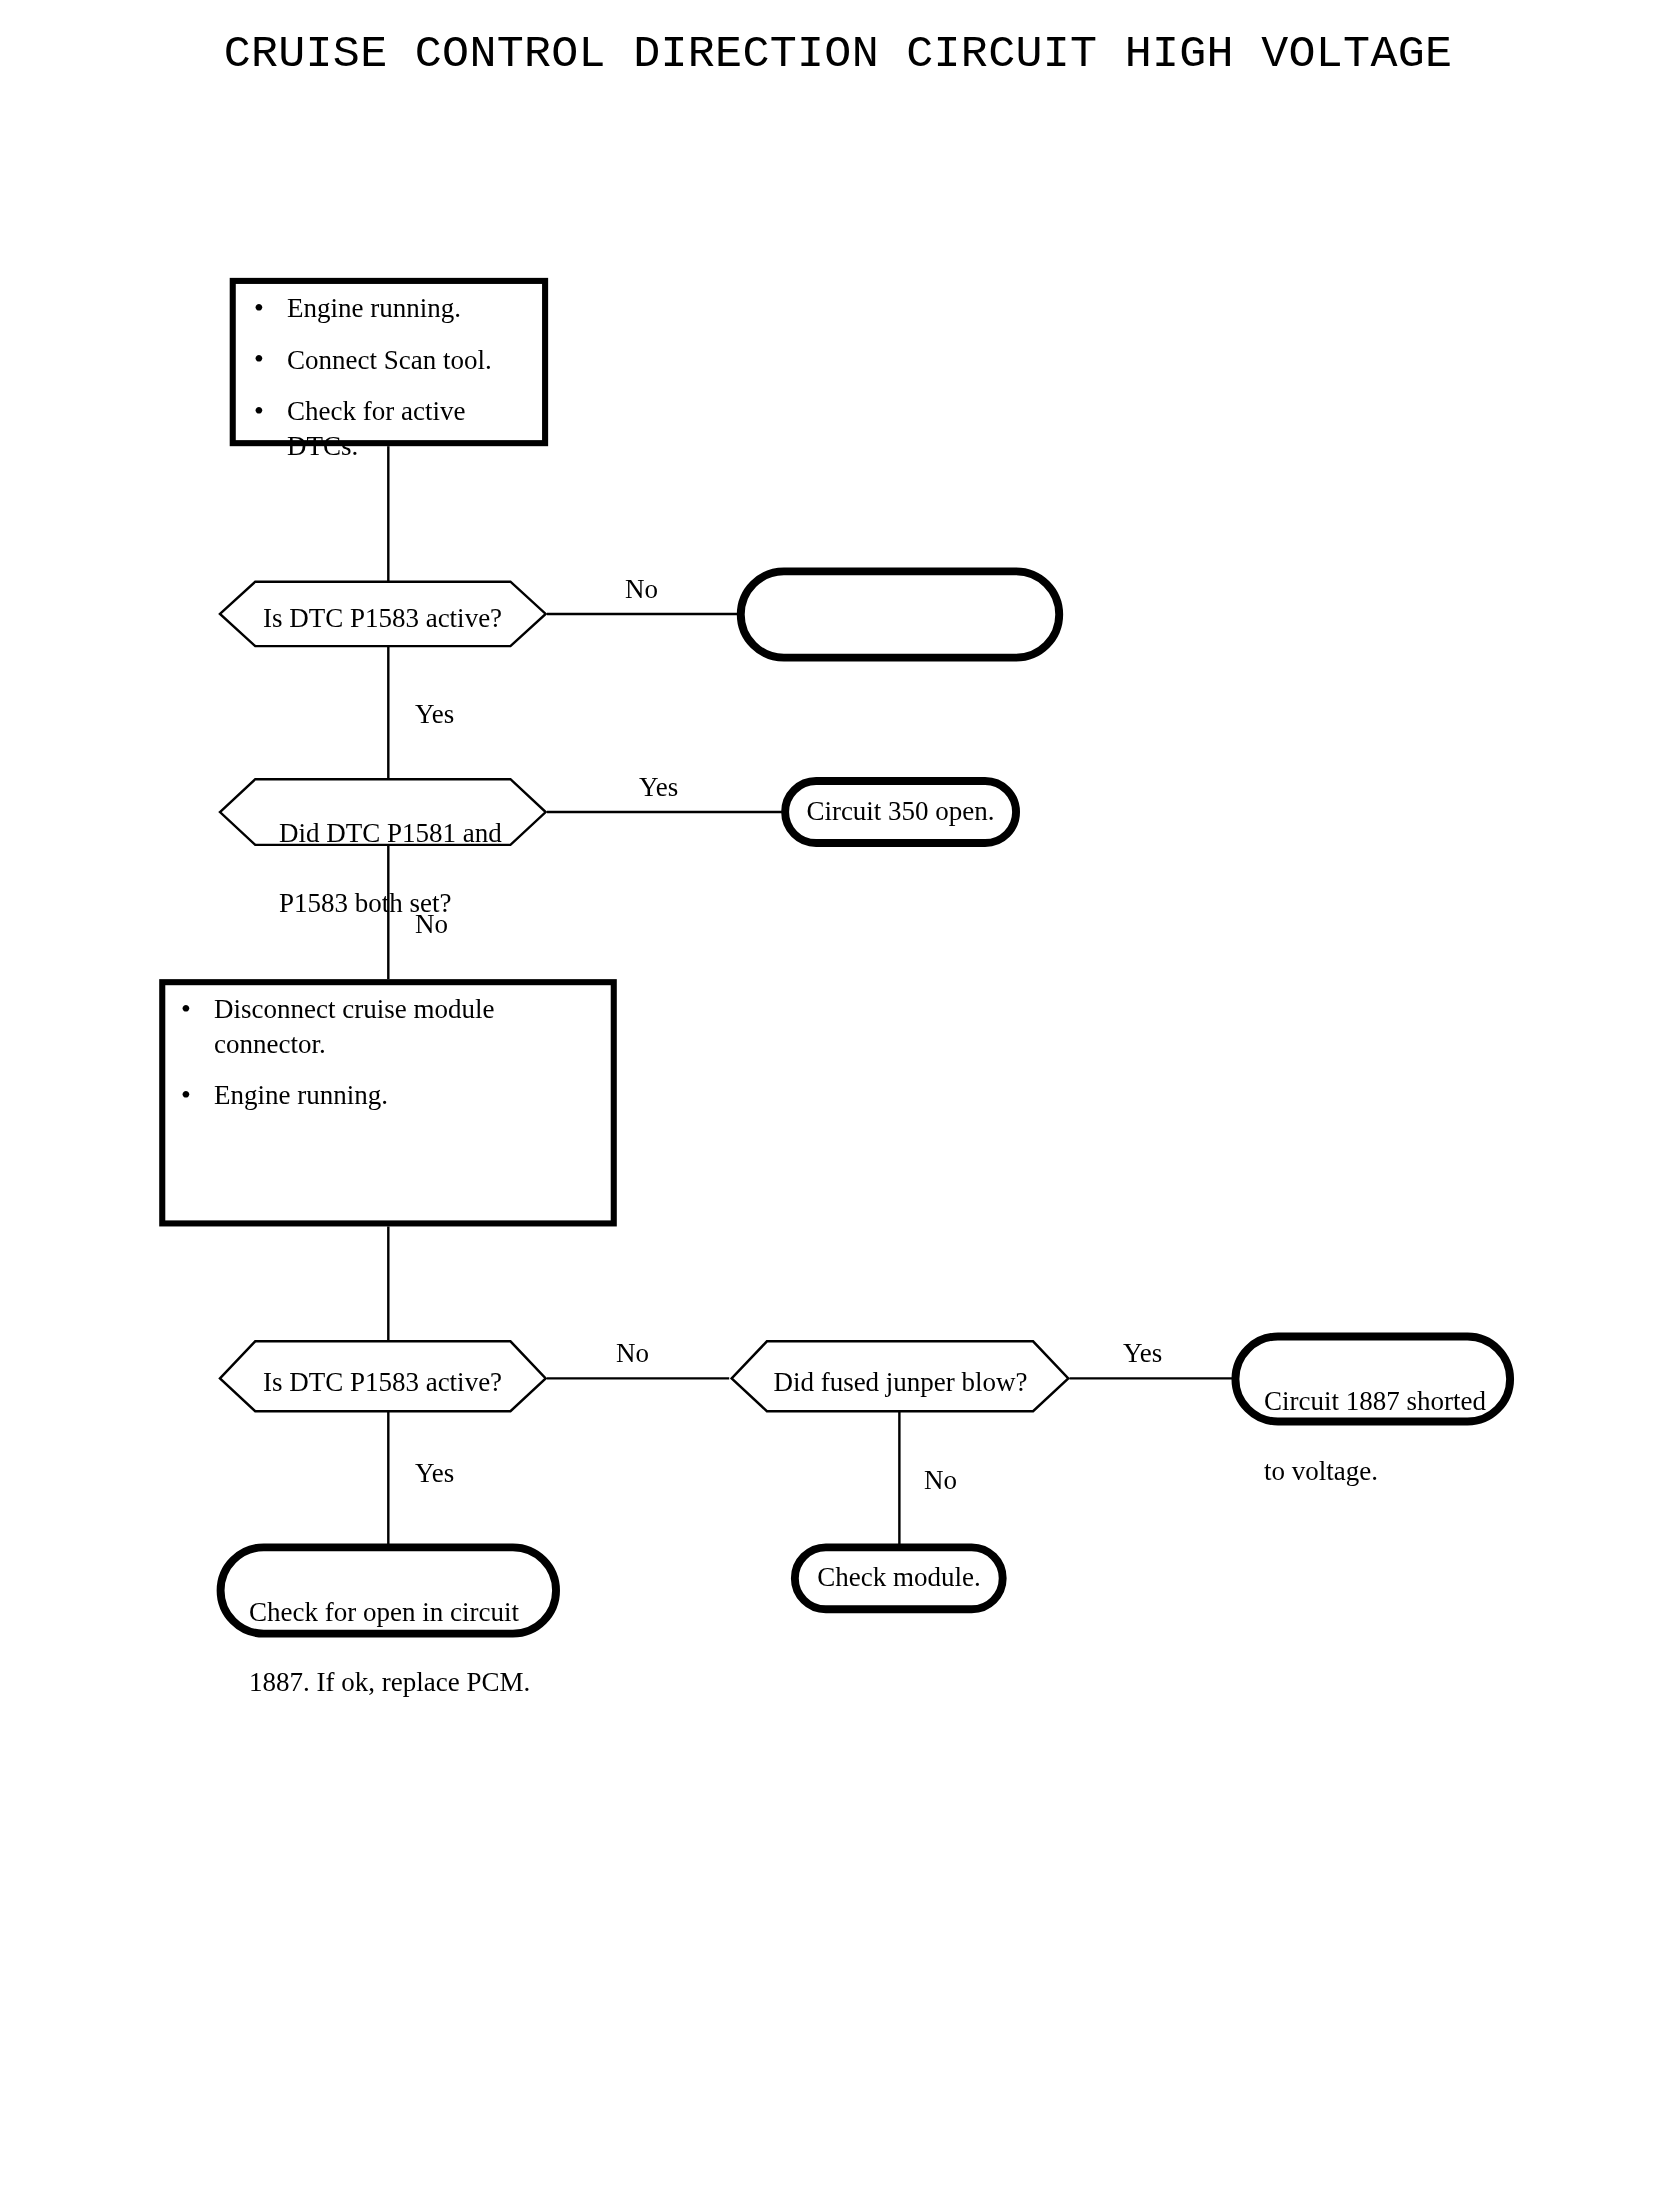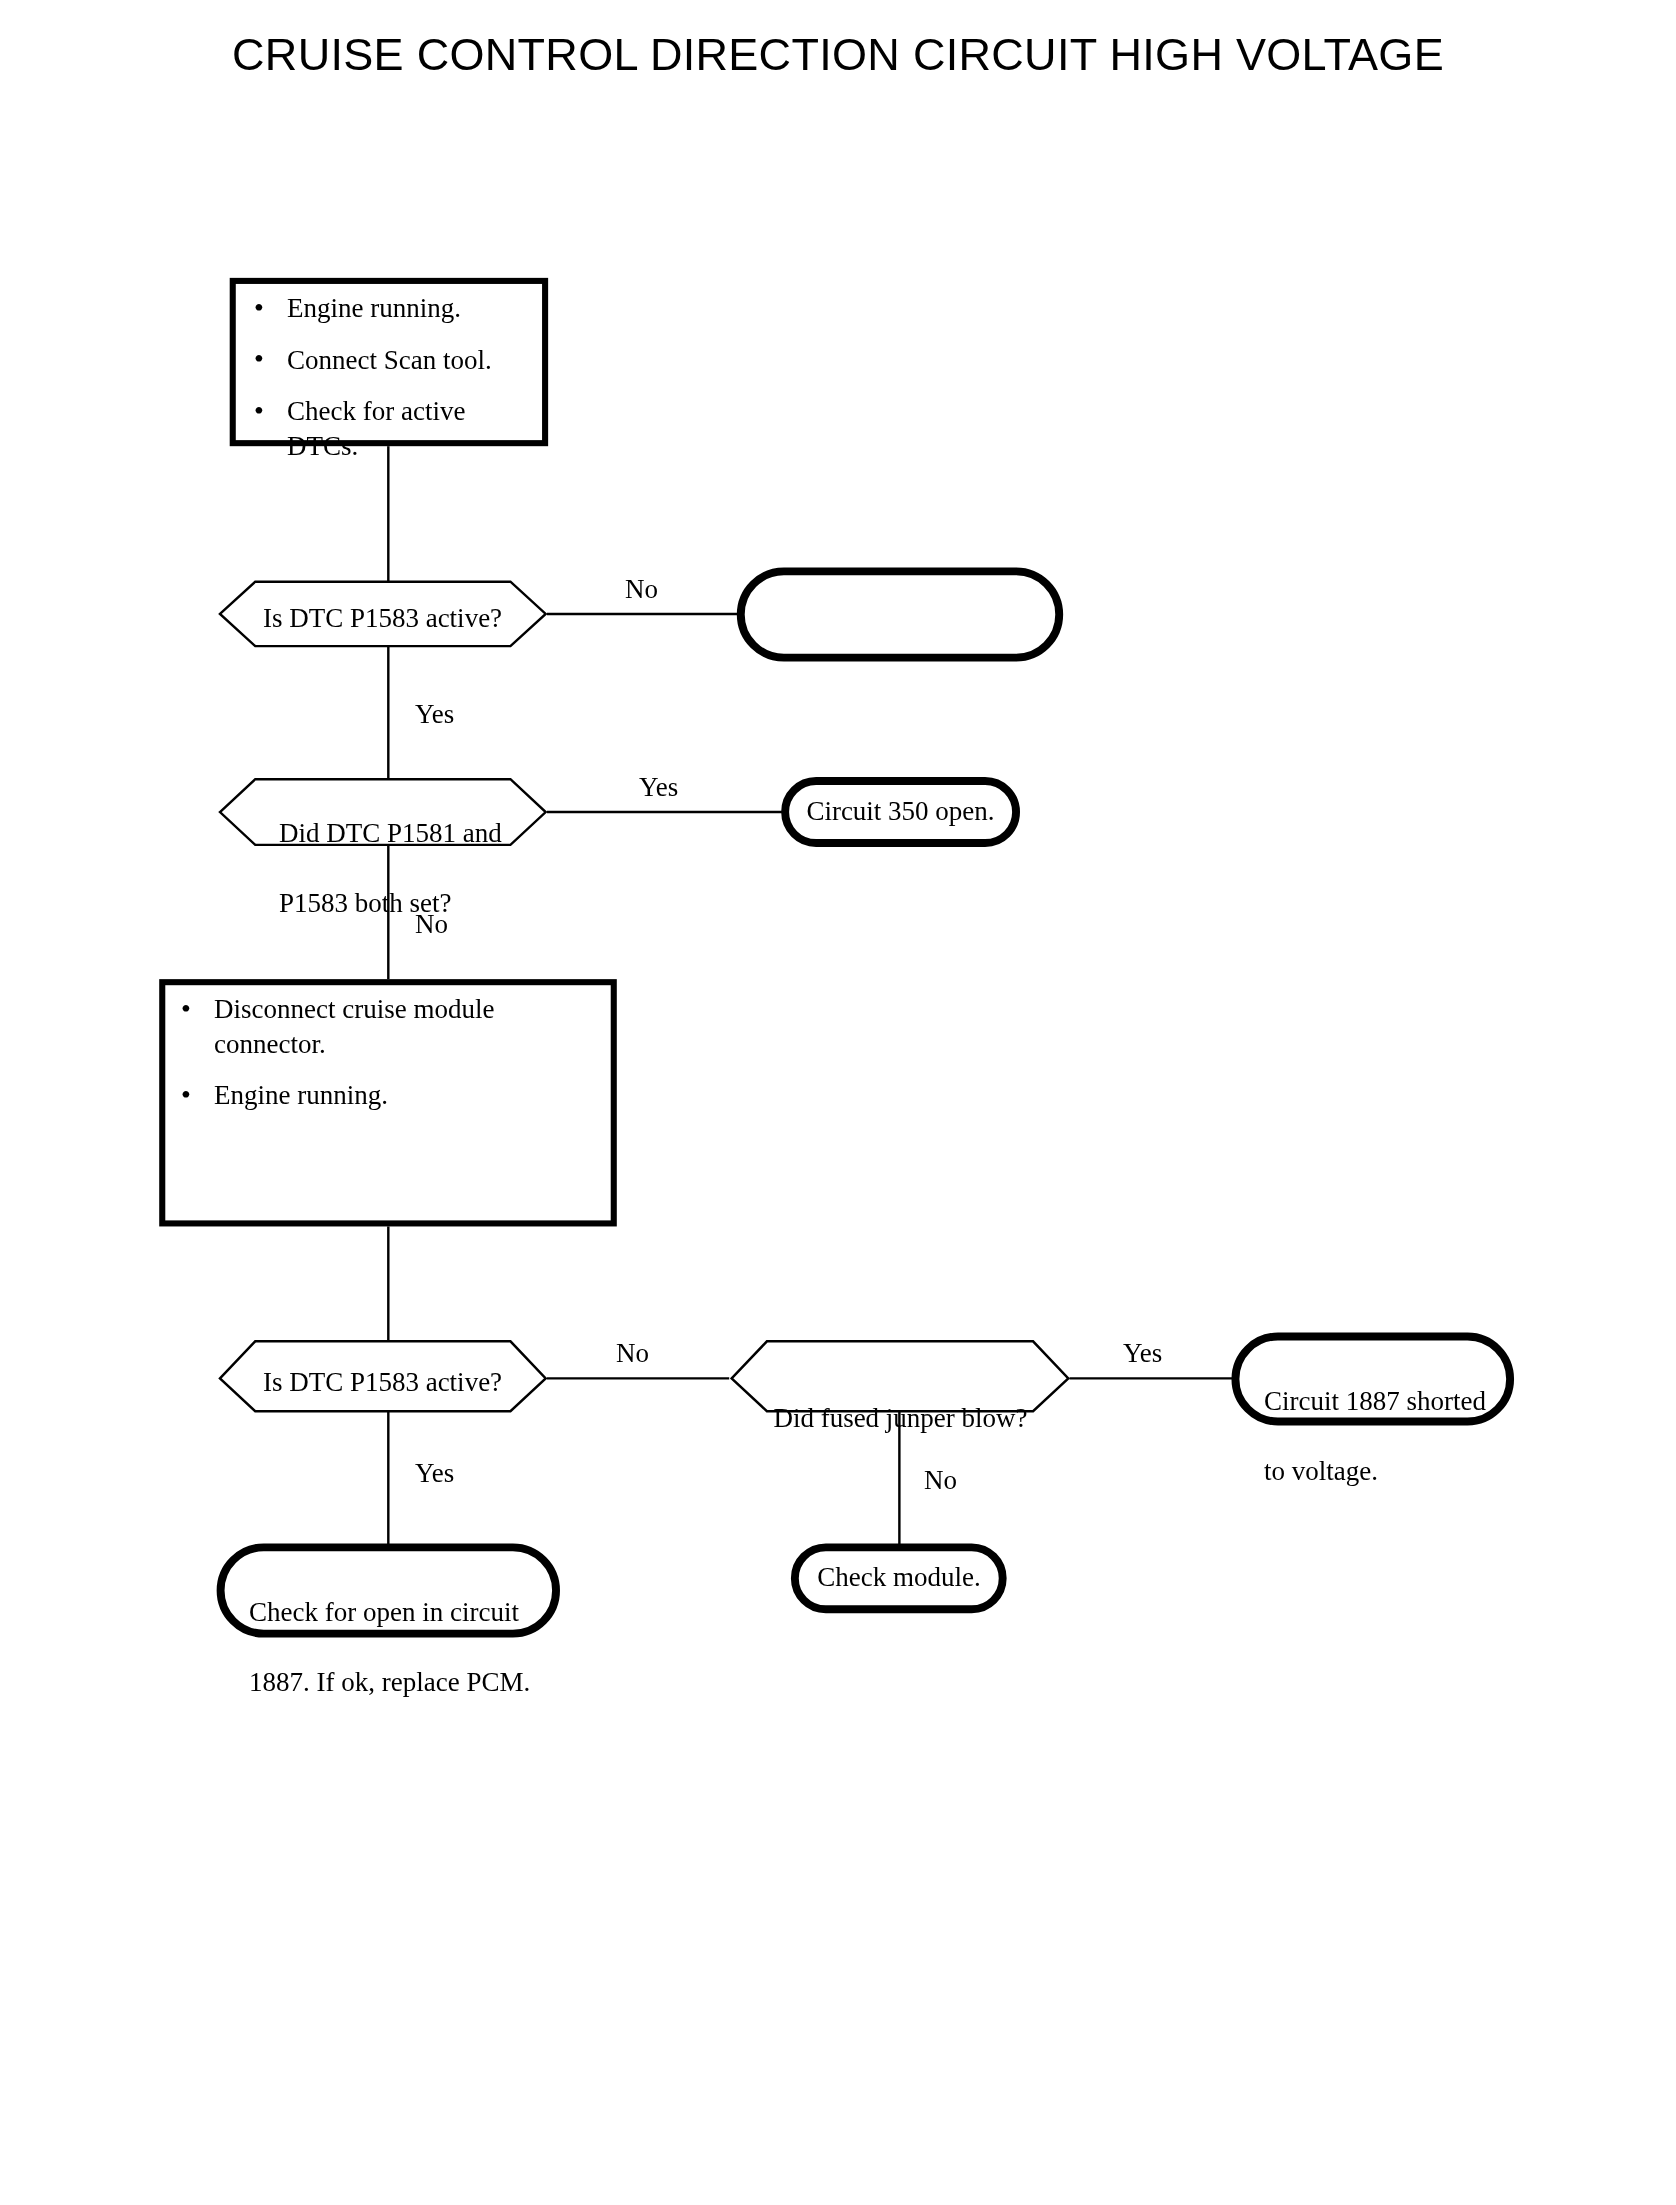--- a/index.html
+++ b/index.html
@@ -16,21 +16,21 @@
     height: 2205px;
     background: #ffffff;
     overflow: hidden;
   }
   #chart-title {
     position: absolute;
     top: 29px;
     left: 0;
     width: 1676px;
     text-align: center;
-    font-family: Liberation Sans, sans-serif;
+    font-family: Liberation Mono, monospace;
     font-size: 45px;
     font-weight: 400;
     letter-spacing: 0.3px;
     color: #000000;
     white-space: nowrap;
   }
   svg#flow {
     position: absolute;
     top: 0;
     left: 0;
@@ -157,21 +157,21 @@
 
   <div class="node-text" style="left:785px; top:794px; width:231px; text-align:center;">Circuit 350 open.</div>
 
   <ul class="bullet-list" style="left:176px; top:992px; width:432px;">
     <li style="margin-bottom:17px;">Disconnect cruise module connector.</li>
     <li>Engine running.</li>
   </ul>
 
   <div class="node-text" style="left:261px; top:1365px; width:243px; text-align:center;">Is DTC P1583 active?</div>
 
-  <div class="node-text" style="left:767px; top:1401px; width:267px; text-align:center;">Did fused junper blow?</div>
+  <div class="node-text" style="left:767px; top:1365px; width:267px; text-align:center;">Did fused junper blow?</div>
 
   <div class="node-text" style="left:1264px; top:1349px; width:243px;">
     <div>Circuit 1887 shorted</div>
     <div>to voltage.</div>
   </div>
 
   <div class="node-text" style="left:249px; top:1560px; width:304px;">
     <div>Check for open in circuit</div>
     <div>1887. If ok, replace PCM.</div>
   </div>

